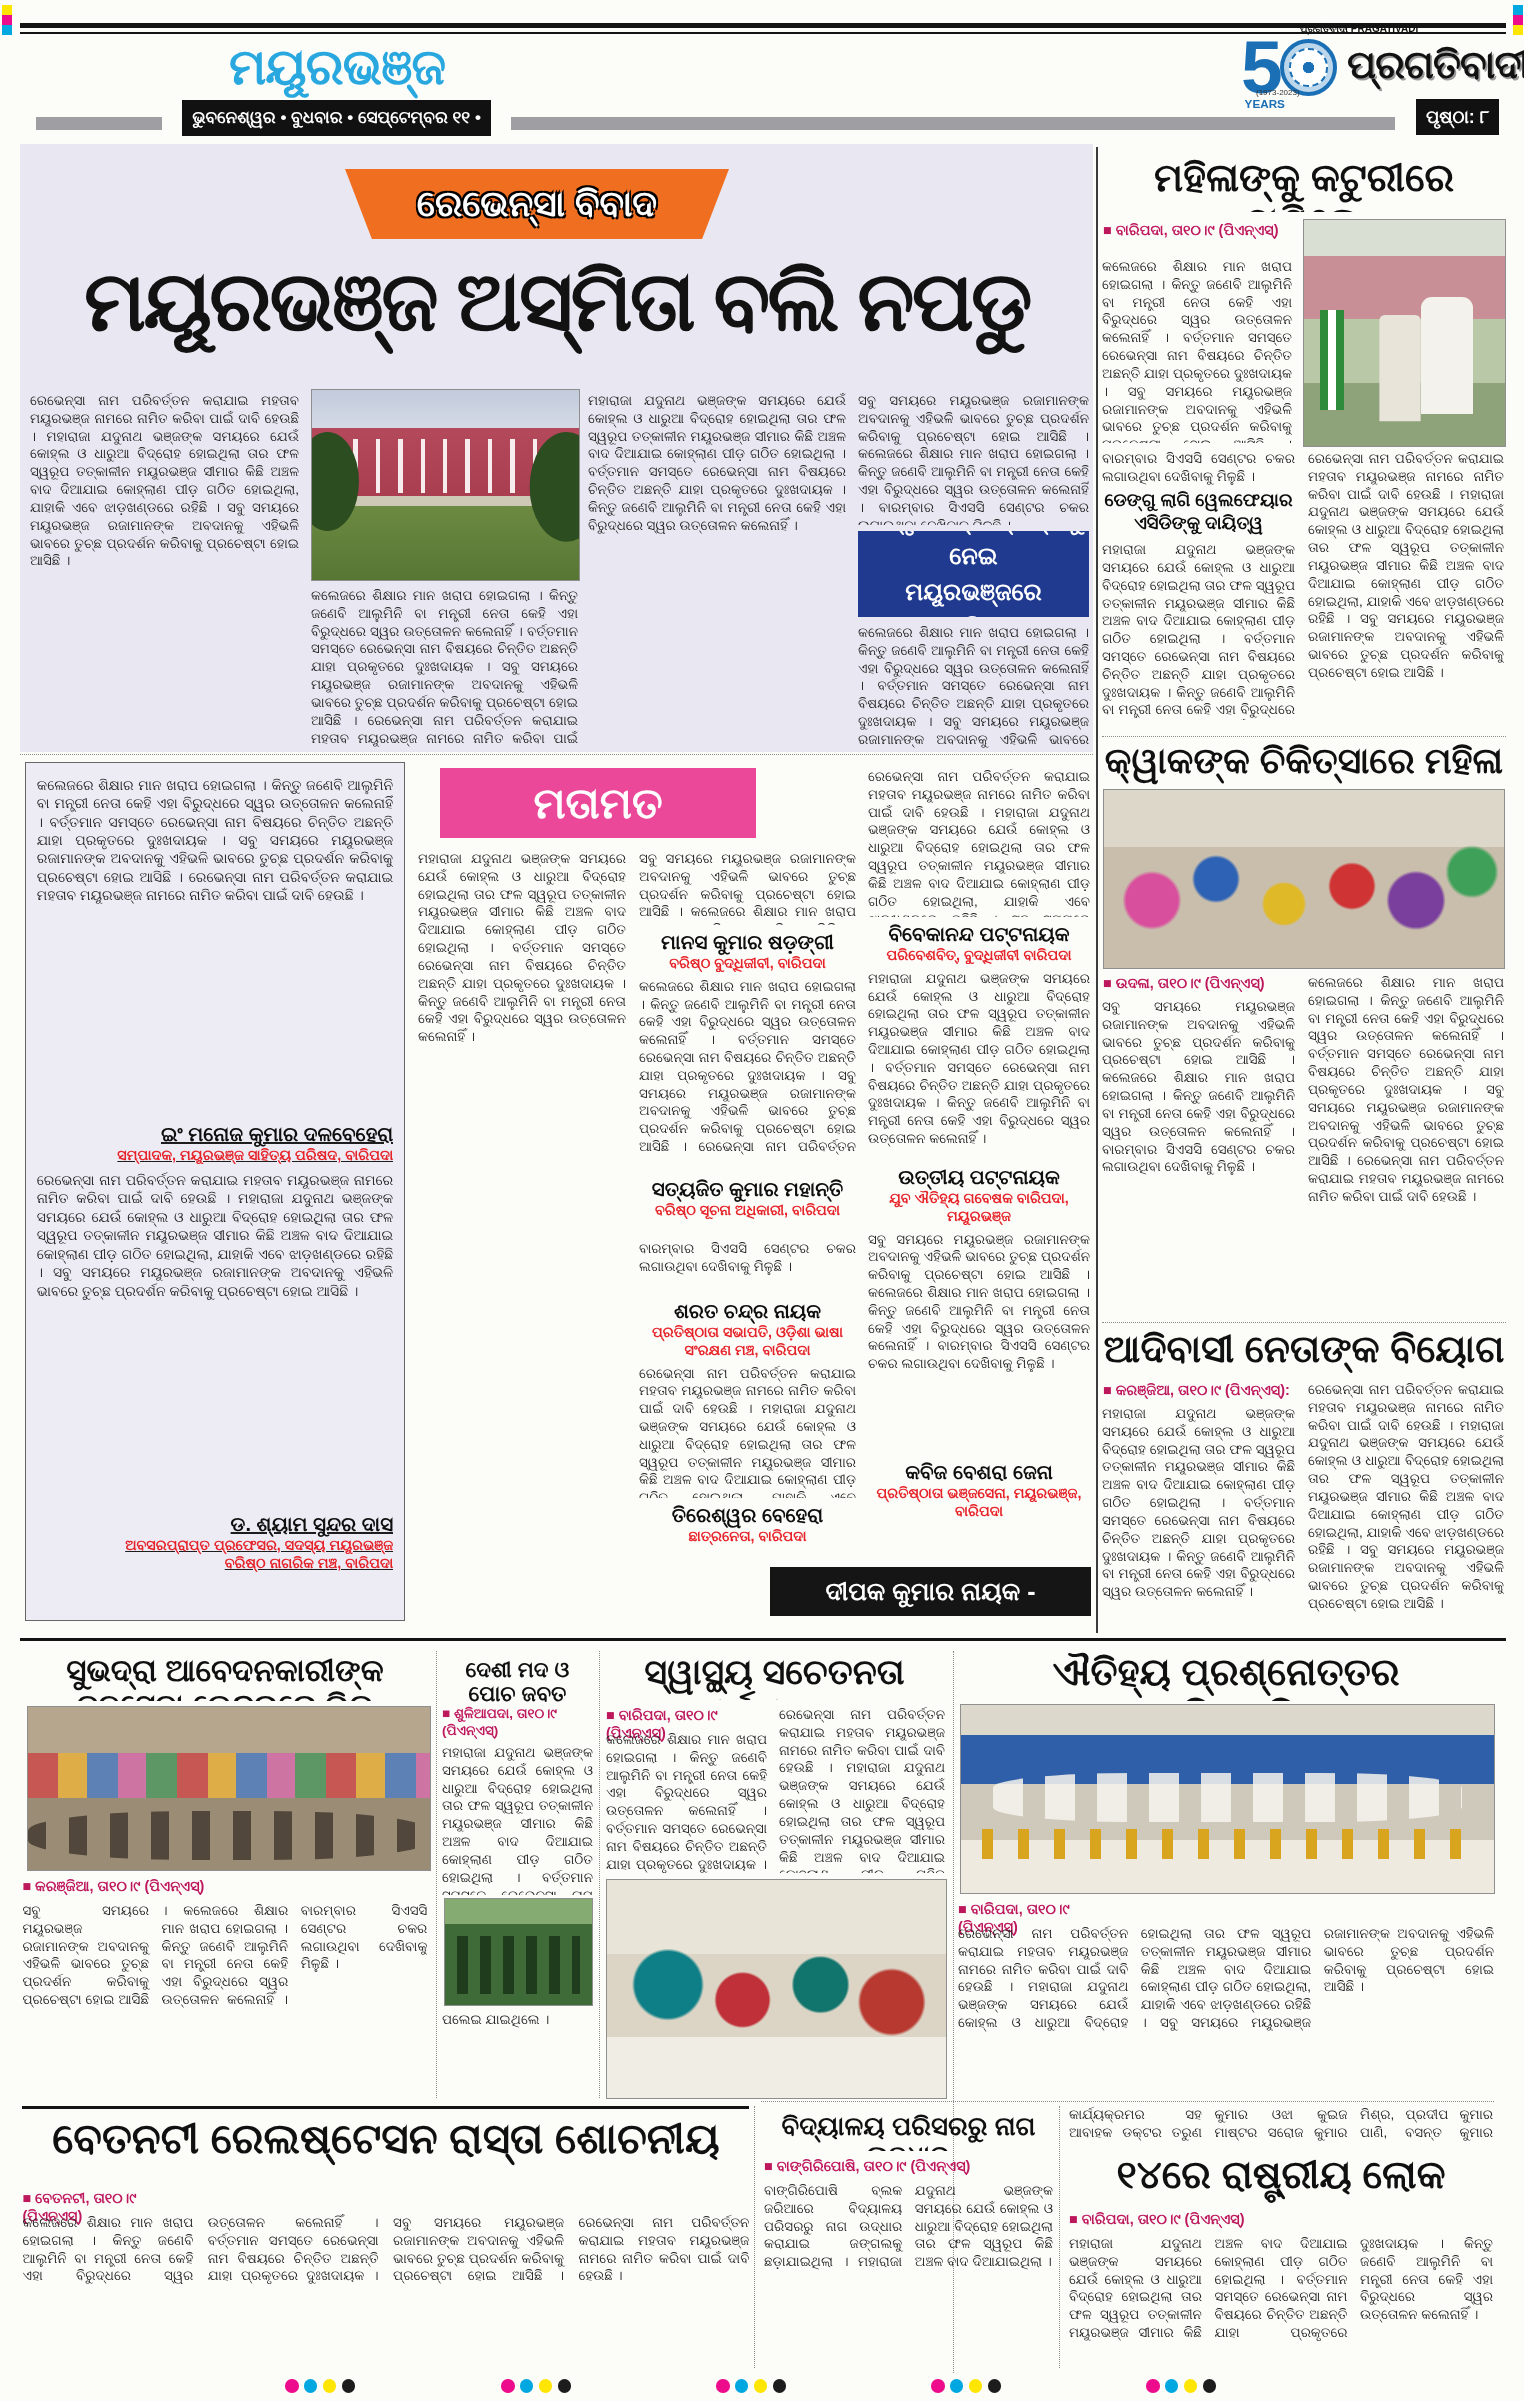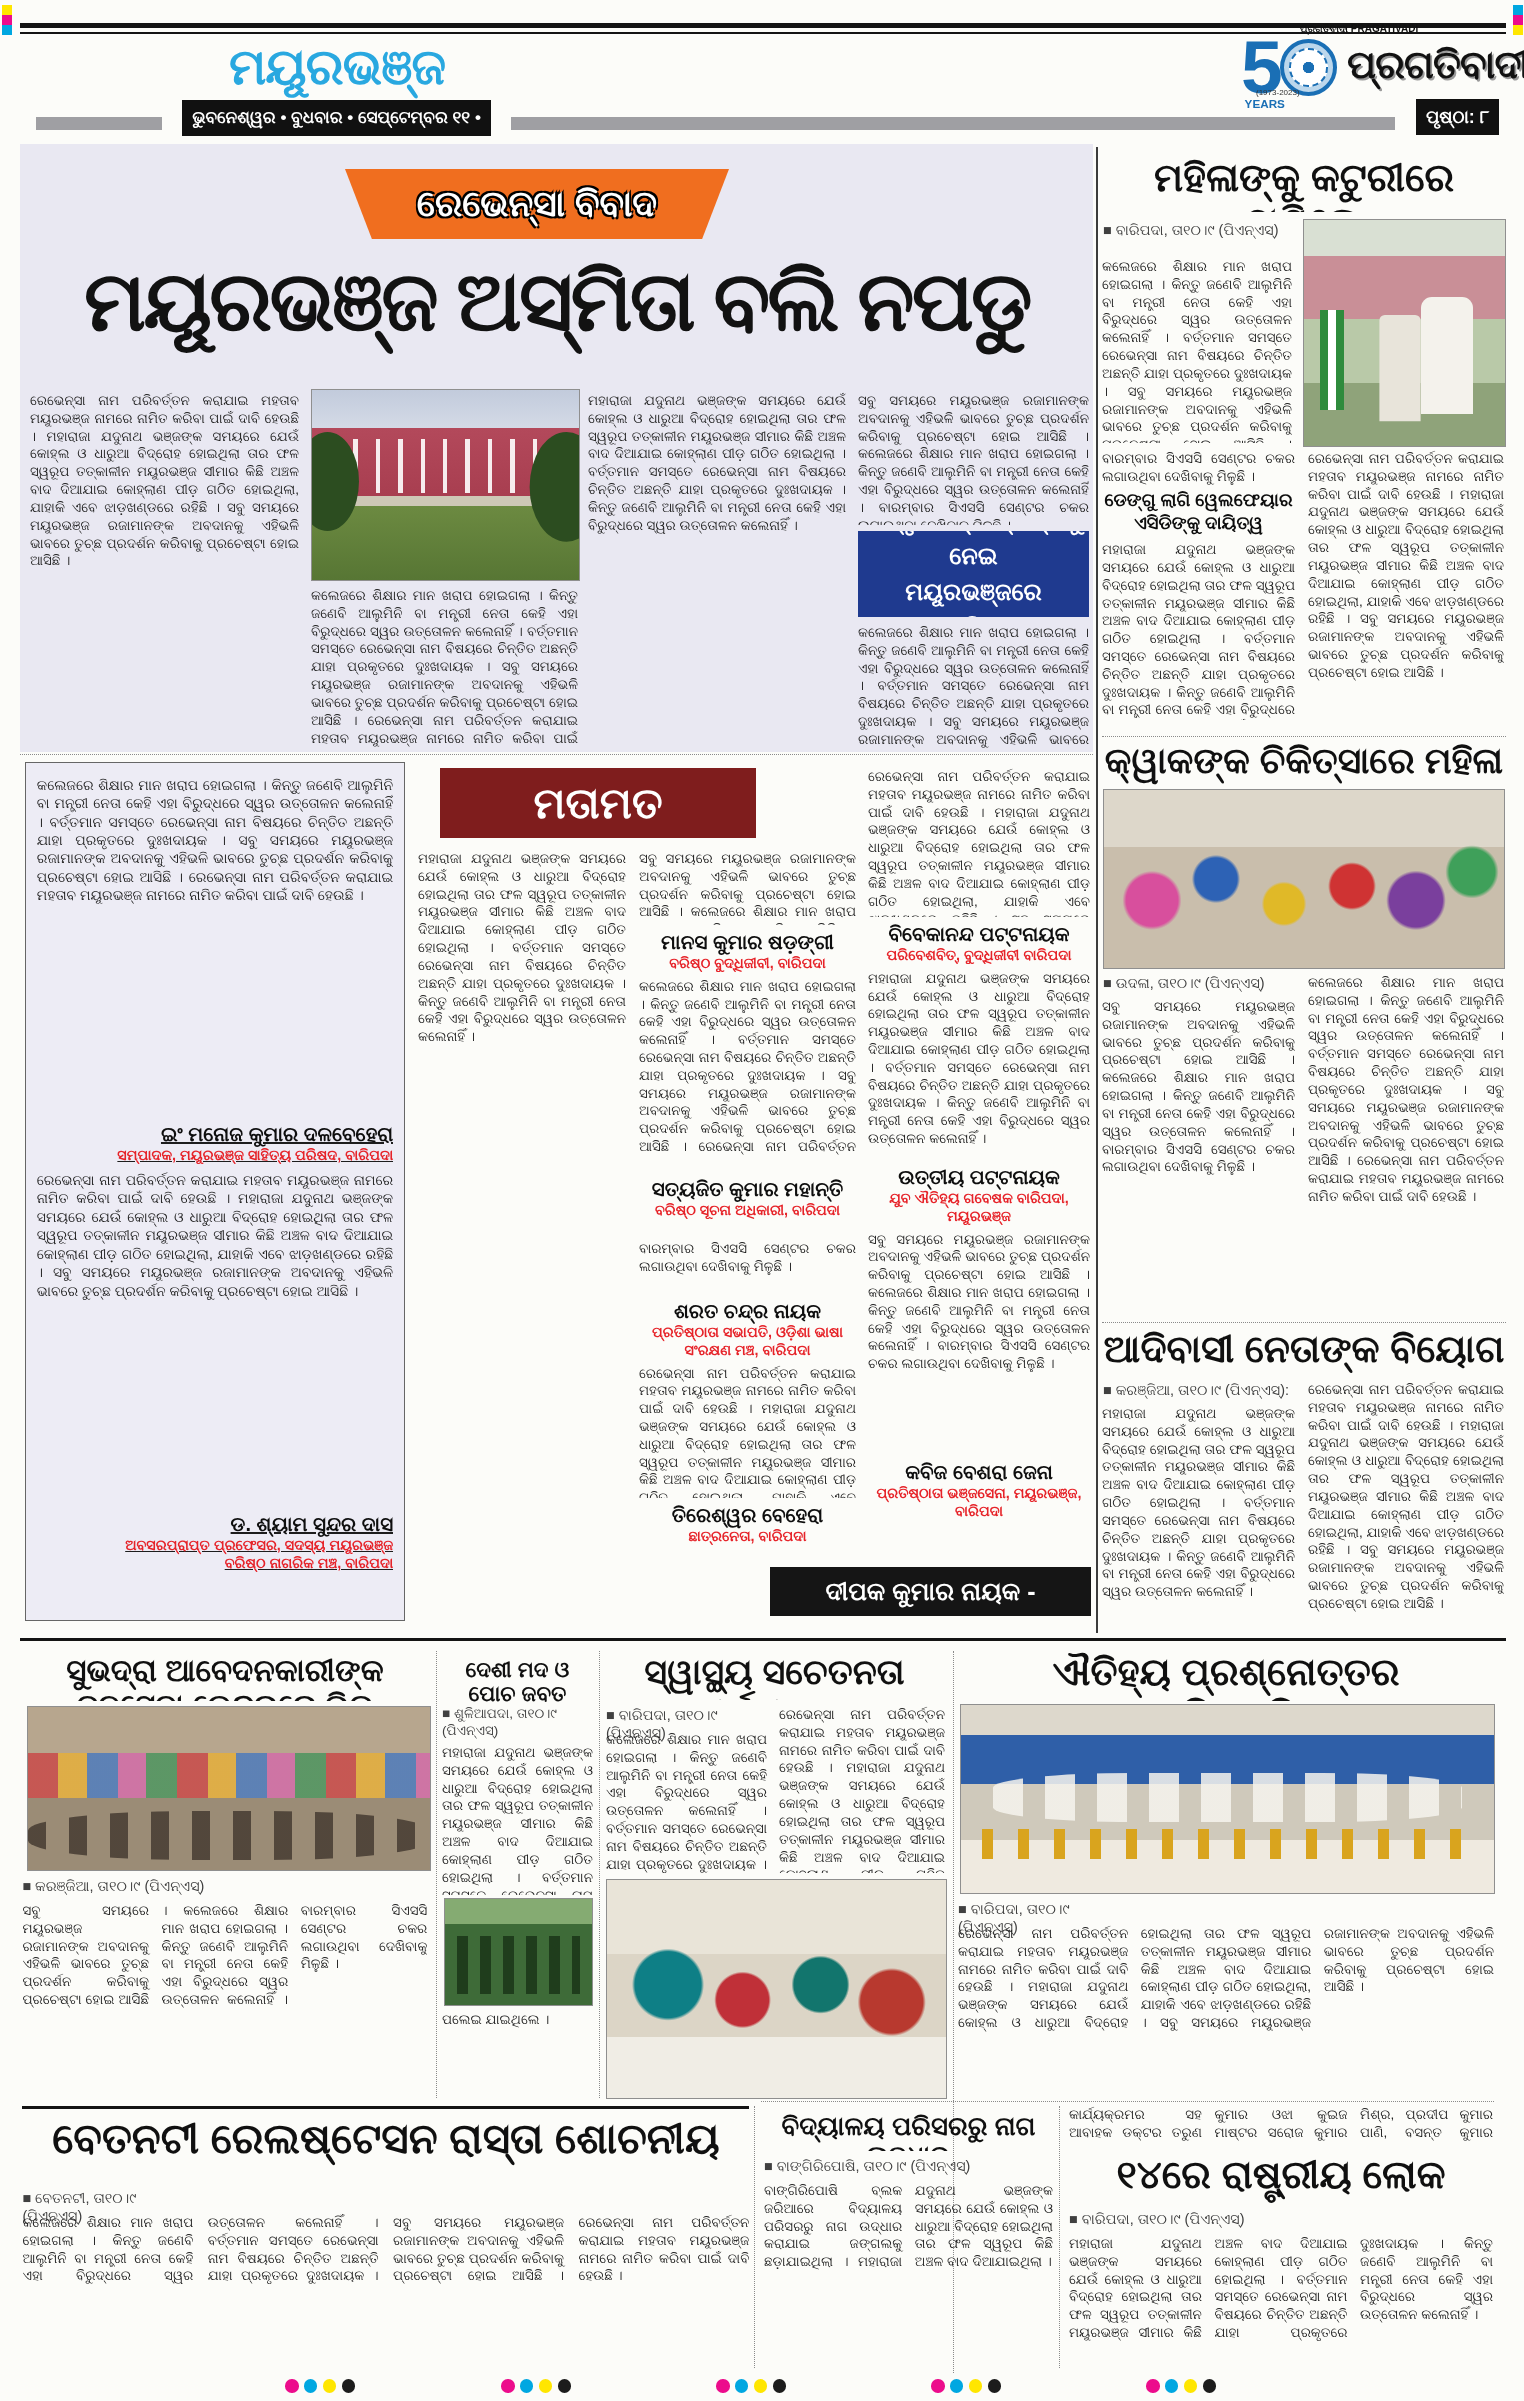--- a/index.html
+++ b/index.html
@@ -6,21 +6,21 @@
   .page{position:relative;width:1525px;height:2401px;background:#fcfcf9;overflow:hidden;
         font-family:"Liberation Sans","DejaVu Sans",sans-serif;color:#1d1d1d;}
   .abs{position:absolute;}
   .rule{background:#141414;}
   .dot-v{border-left:1.8px dotted #8a8a8a;}
   .dot-h{border-top:1.8px dotted #8a8a8a;}
   .just{text-align:justify;font-size:13.5px;line-height:1.32;color:#222;overflow:hidden;word-break:break-word;}
   .cols2{column-count:2;column-gap:12.6px;}
   .cols3{column-count:3;column-gap:12.6px;}
   .cols4{column-count:4;column-gap:14.4px;}
-  .dateline{font-weight:normal;font-size:14.4px;color:#404040;line-height:1.25;overflow:hidden;}
+  .dateline{font-weight:bold;font-size:14.4px;color:#be185d;line-height:1.25;overflow:hidden;}
   .hd{font-weight:800;color:#101010;text-align:center;line-height:1.12;overflow:hidden;}
   .byl{text-align:center;overflow:hidden;}
   .byl .nm{font-weight:bold;font-size:20px;color:#0e0e0e;line-height:1.2;}
   .byl .rl{font-weight:bold;font-size:14.4px;color:#e62329;line-height:1.25;}
   .byl.right{text-align:right;text-decoration:underline;}
   .photo{position:absolute;overflow:hidden;border:0.9px solid #8f8f8f;}
   
   .ph-building{background:linear-gradient(180deg,#c2cbdc 0%,#d4dae6 20%,#b3495b 20%,#a83e50 56%,#cec8b6 56%,#cec8b6 61%,#6c8a41 61%,#577634 100%);}
   .ph-building::before{content:"";position:absolute;left:7%;right:7%;top:26%;height:28%;
      background:repeating-linear-gradient(90deg,rgba(255,255,255,.9) 0 4.5px,rgba(255,255,255,0) 4.5px 22.4px);}
@@ -61,21 +61,21 @@
   
   .masthead-title{font-weight:800;color:#29a8e0;font-size:50px;text-align:center;letter-spacing:-0.9px;}
   .blackbar{background:#111;color:#fff;font-weight:bold;text-align:center;overflow:hidden;}
   .graybar{background:#9f9fa3;}
   .kicker{background:#f06e1f;clip-path:polygon(0 0,100% 0,93% 100%,7% 100%);
      color:#fff;font-weight:800;font-size:36px;text-align:center;line-height:70px;
      text-shadow:1.8px 1.8px 0 #000,-1.8px 1.8px 0 #000,1.8px -1.8px 0 #000,-1.8px -1.8px 0 #000;overflow:hidden;}
   .main-hd{font-weight:800;font-size:83px;letter-spacing:-2.7px;text-align:center;color:#121212;line-height:1.35;overflow:hidden;}
   .bluebox{background:#1f3a8f;color:#fff;font-weight:bold;font-size:24px;text-align:center;
      display:flex;flex-direction:column;justify-content:center;line-height:1.5;overflow:hidden;}
-  .secbox{background:#7f1d1d;color:#fff;font-weight:800;font-size:43px;text-align:center;line-height:70px;overflow:hidden;}
+  .secbox{background:#ec4899;color:#fff;font-weight:800;font-size:43px;text-align:center;line-height:70px;overflow:hidden;}
   .signoff{background:#151515;color:#fff;font-weight:bold;font-size:25px;text-align:center;line-height:49px;overflow:hidden;}
   .opinion-box{border:1.8px solid #666;background:#edecf5;padding:12.6px 10.8px;box-sizing:border-box;overflow:hidden;}
   .subhd{font-weight:800;font-size:18px;text-align:center;color:#0d0d0d;line-height:1.3;overflow:hidden;}
   .regdot{width:13.5px;height:13.5px;border-radius:50%;display:inline-block;margin-right:5.4px;}
   .cornersq{width:10px;height:10px;}
   .logo5{font-weight:800;font-size:75px;color:#1a6fb5;line-height:1;}
   .wheel{width:57px;height:57px;border-radius:50%;border:4.5px solid #1a6fb5;box-sizing:border-box;
      background:radial-gradient(circle,#1a6fb5 0 16%,#fff 17% 55%,#bcd7ec 56% 100%);}
   .wheel::before{content:"";position:absolute;inset:5.4px;border-radius:50%;border:2.7px dashed #1a6fb5;}
   .brandname{font-weight:800;font-size:39px;color:#111;text-shadow:1.8px 1.8px 0 #9a9a9a;letter-spacing:-0.9px;}

